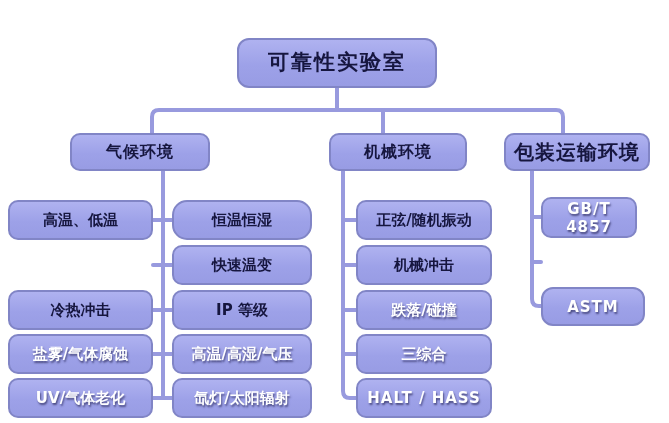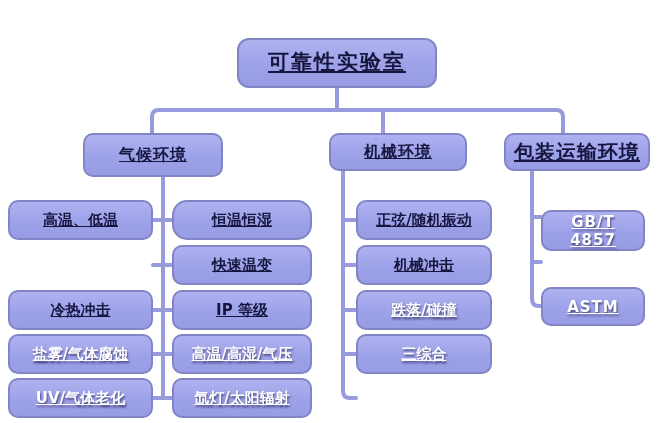--- a/index.html
+++ b/index.html
@@ -6,21 +6,21 @@
   .canvas{
     position:relative;width:669px;height:423px;background:#ffffff;
     font-family:"DejaVu Sans","Liberation Sans",sans-serif;overflow:hidden;
   }
   svg.connectors{position:absolute;left:0;top:0;z-index:0;}
   .node{
     position:absolute;z-index:1;box-sizing:border-box;
     background:linear-gradient(180deg,#afb2f0 0%,#9da1e8 55%,#989ce4 100%);
     border:2px solid #8185c6;border-radius:10px;
     display:flex;align-items:center;justify-content:center;text-align:center;
-    color:#16163f;font-weight:bold;line-height:1.2;text-decoration:underline;
+    color:#16163f;font-weight:bold;line-height:1.2;
   }
   .root{border-radius:12px;font-size:21px;letter-spacing:2px;}
   .lvl2{font-size:16px;letter-spacing:1px;}
   .item{font-size:15px;}
   .white{color:#ffffff;text-shadow:1px 2px 2px rgba(62,62,115,0.85);}
   .narrow-text{padding:0 18px;}
   .latin{letter-spacing:1px;}
 </style>
 </head>
 <body>
@@ -48,36 +48,37 @@
       <path d="M343,354 L356,354"></path>
 
       <path d="M532,170 L532,299 Q532,306 539,306 L541,306"></path>
       <path d="M532,217 L541,217"></path>
       <path d="M532,262 L541,262"></path>
     </g>
   </svg>
 
   <div class="node root" style="left:237px;top:38px;width:200px;height:50px;">可靠性实验室</div>
 
-  <div class="node lvl2" style="left:83px;top:133px;width:140px;height:44px;">气候环境</div>
+  <div class="node lvl2" style="left:70px;top:133px;width:140px;height:38px;">气候环境</div>
   <div class="node lvl2" style="left:329px;top:133px;width:138px;height:38px;">机械环境</div>
   <div class="node lvl2" style="left:504px;top:133px;width:146px;height:38px;font-size:20px;">包装运输环境</div>
 
   <div class="node item" style="left:8px;top:200px;width:145px;height:40px;">高温、低温</div>
   <div class="node item" style="left:8px;top:290px;width:145px;height:40px;">冷热冲击</div>
   <div class="node item white" style="left:8px;top:334px;width:145px;height:40px;">盐雾/气体腐蚀</div>
   <div class="node item white" style="left:8px;top:378px;width:145px;height:40px;">UV/气体老化</div>
 
   <div class="node item" style="left:172px;top:200px;width:140px;height:40px;border-radius:15px;">恒温恒湿</div>
   <div class="node item" style="left:172px;top:245px;width:140px;height:40px;">快速温变</div>
   <div class="node item" style="left:172px;top:290px;width:140px;height:40px;">IP 等级</div>
   <div class="node item white" style="left:172px;top:334px;width:140px;height:40px;">高温/高湿/气压</div>
   <div class="node item white" style="left:172px;top:378px;width:140px;height:40px;">氙灯/太阳辐射</div>
 
   <div class="node item" style="left:356px;top:200px;width:136px;height:40px;">正弦/随机振动</div>
   <div class="node item" style="left:356px;top:245px;width:136px;height:40px;">机械冲击</div>
   <div class="node item white" style="left:356px;top:290px;width:136px;height:40px;">跌落/碰撞</div>
   <div class="node item white" style="left:356px;top:334px;width:136px;height:40px;">三综合</div>
+  <div class="node item white latin" style="left:356px;top:378px;width:136px;height:40px;">HALT / HASS</div>
 
-  <div class="node item white latin narrow-text" style="left:541px;top:210px;width:104px;height:41px;">GB/T 4857</div>
-  <div class="node item white latin" style="left:541px;top:287px;width:104px;height:39px;">ASTM</div>
+  <div class="node item white latin narrow-text" style="left:541px;top:197px;width:96px;height:41px;">GB/T 4857</div>
+  <div class="node item white latin" style="left:541px;top:287px;width:104px;height:39px;border-radius:12px;">ASTM</div>
 
 </div>
 
 </body></html>

